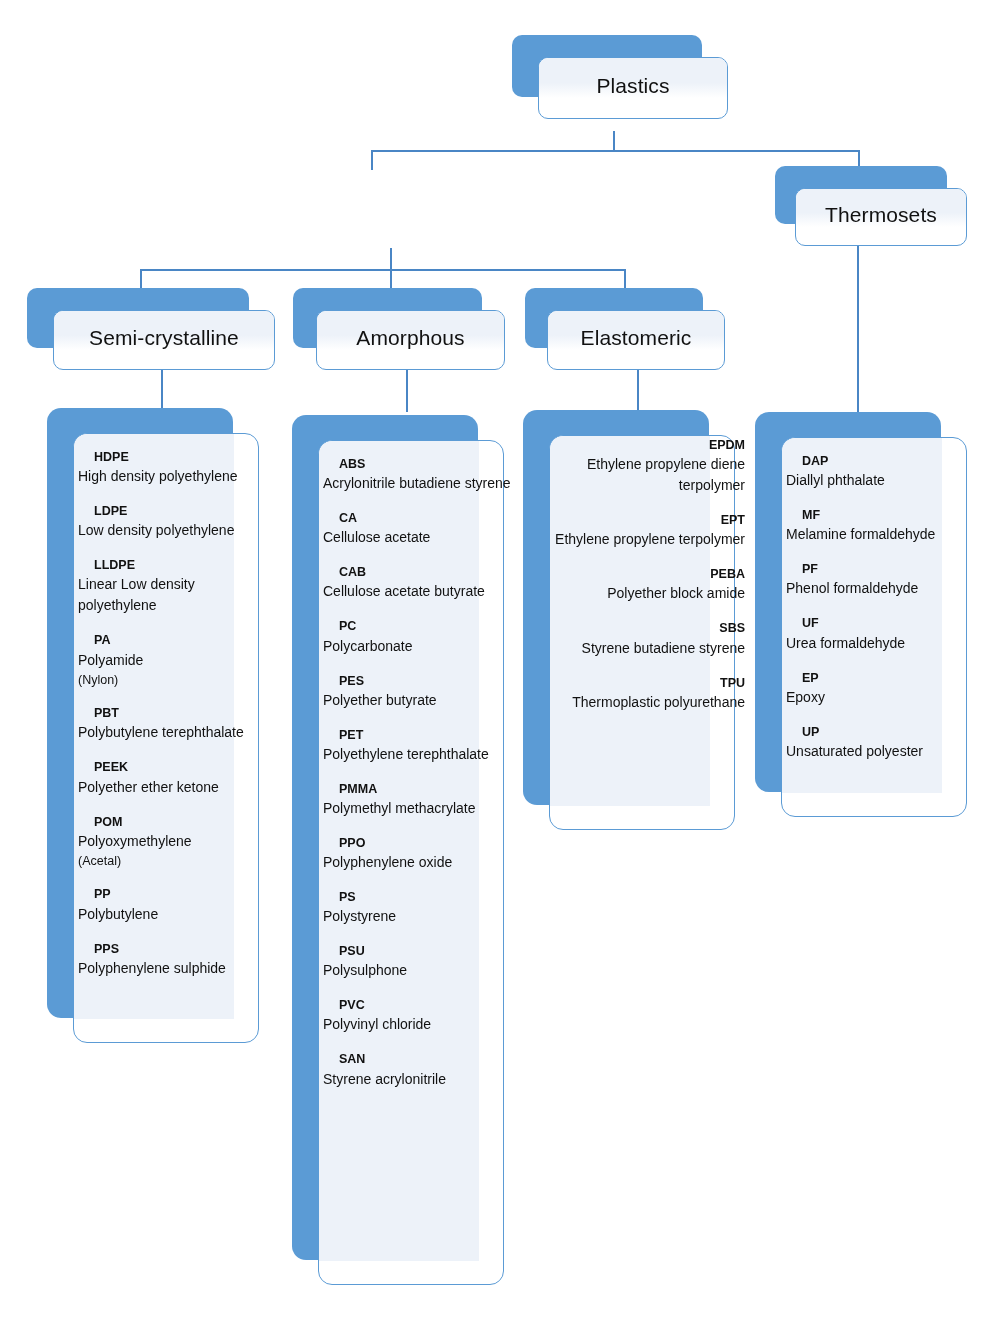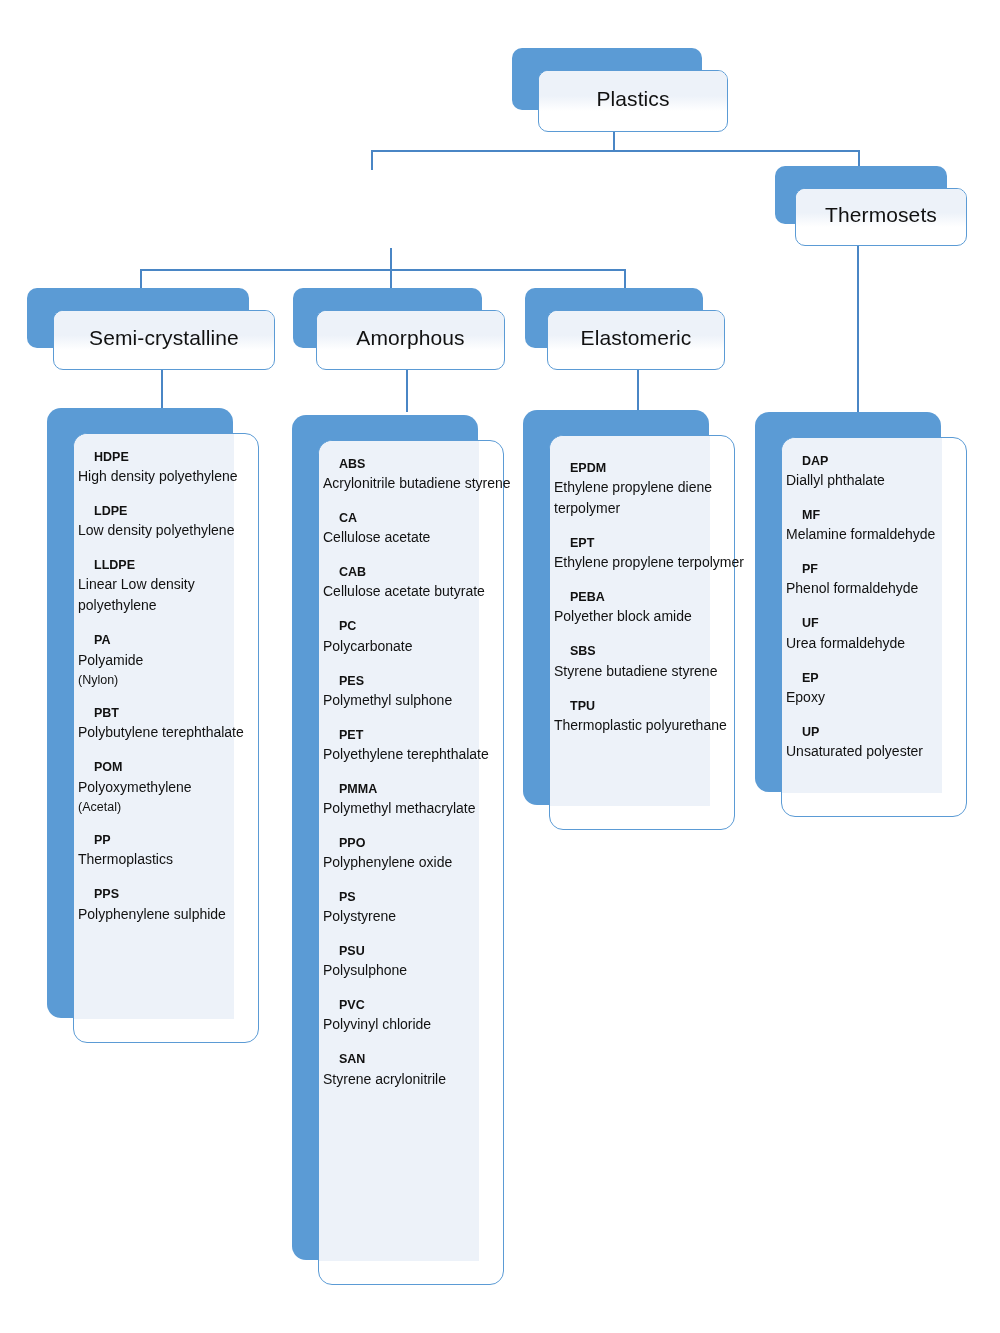--- a/index.html
+++ b/index.html
@@ -93,21 +93,21 @@
   <div class="conn h" style="left:140px;top:269px;width:486px;height:2px;"></div>
   <div class="conn v" style="left:140px;top:269px;width:2px;height:22px;"></div>
   <div class="conn v" style="left:390px;top:269px;width:2px;height:22px;"></div>
   <div class="conn v" style="left:624px;top:269px;width:2px;height:22px;"></div>
 
   <div class="conn v" style="left:161px;top:369px;width:2px;height:43px;"></div>
   <div class="conn v" style="left:406px;top:369px;width:2px;height:43px;"></div>
   <div class="conn v" style="left:637px;top:369px;width:2px;height:43px;"></div>
   <div class="conn v" style="left:857px;top:245px;width:2px;height:170px;"></div>
 
-  <div class="node" style="left:512px;top:48px;width:216px;height:68px;">
+  <div class="node" style="left:512px;top:35px;width:216px;height:68px;">
     <div class="shadow" style="width:190px;height:62px;"></div>
     <div class="card" style="left:26px;top:22px;width:190px;height:62px;">
       <div class="fill" style="height:40px;"></div>
       <div class="label" style="top:16px;">Plastics</div>
     </div>
   </div>
 
 
   <div class="node" style="left:775px;top:166px;width:192px;height:80px;">
     <div class="shadow" style="width:172px;height:58px;"></div>
@@ -162,27 +162,31 @@
         <div class="entry">
           <div class="abbr">PA</div>
           <div class="full">Polyamide</div>
           <div class="alt">(Nylon)</div>
         </div>
         <div class="entry">
           <div class="abbr">PBT</div>
           <div class="full">Polybutylene terephthalate</div>
         </div>
         <div class="entry">
+          <div class="abbr">PEEK</div>
+          <div class="full">Polyether ether ketone</div>
+        </div>
+        <div class="entry">
           <div class="abbr">POM</div>
           <div class="full">Polyoxymethylene</div>
           <div class="alt">(Acetal)</div>
         </div>
         <div class="entry">
           <div class="abbr">PP</div>
-          <div class="full">Thermoplastics</div>
+          <div class="full">Polybutylene</div>
         </div>
         <div class="entry">
           <div class="abbr">PPS</div>
           <div class="full">Polyphenylene sulphide</div>
         </div>
       </div>
   </div>
 
   <div class="panel" style="left:292px;top:415px;width:212px;height:870px;">
     <div class="shadow" style="width:186px;height:845px;"></div>
@@ -201,21 +205,21 @@
         <div class="entry">
           <div class="abbr">CAB</div>
           <div class="full">Cellulose acetate butyrate</div>
         </div>
         <div class="entry">
           <div class="abbr">PC</div>
           <div class="full">Polycarbonate</div>
         </div>
         <div class="entry">
           <div class="abbr">PES</div>
-          <div class="full">Polymethyl sulphone</div>
+          <div class="full">Polyether butyrate</div>
         </div>
         <div class="entry">
           <div class="abbr">PET</div>
           <div class="full">Polyethylene terephthalate</div>
         </div>
         <div class="entry">
           <div class="abbr">PMMA</div>
           <div class="full">Polymethyl methacrylate</div>
         </div>
         <div class="entry">
@@ -239,21 +243,21 @@
           <div class="full">Styrene acrylonitrile</div>
         </div>
       </div>
   </div>
 
   <div class="panel" style="left:523px;top:410px;width:212px;height:420px;">
     <div class="shadow" style="width:186px;height:395px;"></div>
     <div class="card" style="left:26px;top:25px;width:186px;height:395px;">
       <div class="fill" style="height:370px;left:-26px;width:186px;"></div>
     </div>
-    <div class="items" style="top:49px;left:31px;right:-10px;">
+    <div class="items" style="top:26px;left:31px;right:-10px;text-align:right;">
         <div class="entry">
           <div class="abbr">EPDM</div>
           <div class="full">Ethylene propylene diene terpolymer</div>
         </div>
         <div class="entry">
           <div class="abbr">EPT</div>
           <div class="full">Ethylene propylene terpolymer</div>
         </div>
         <div class="entry">
           <div class="abbr">PEBA</div>

